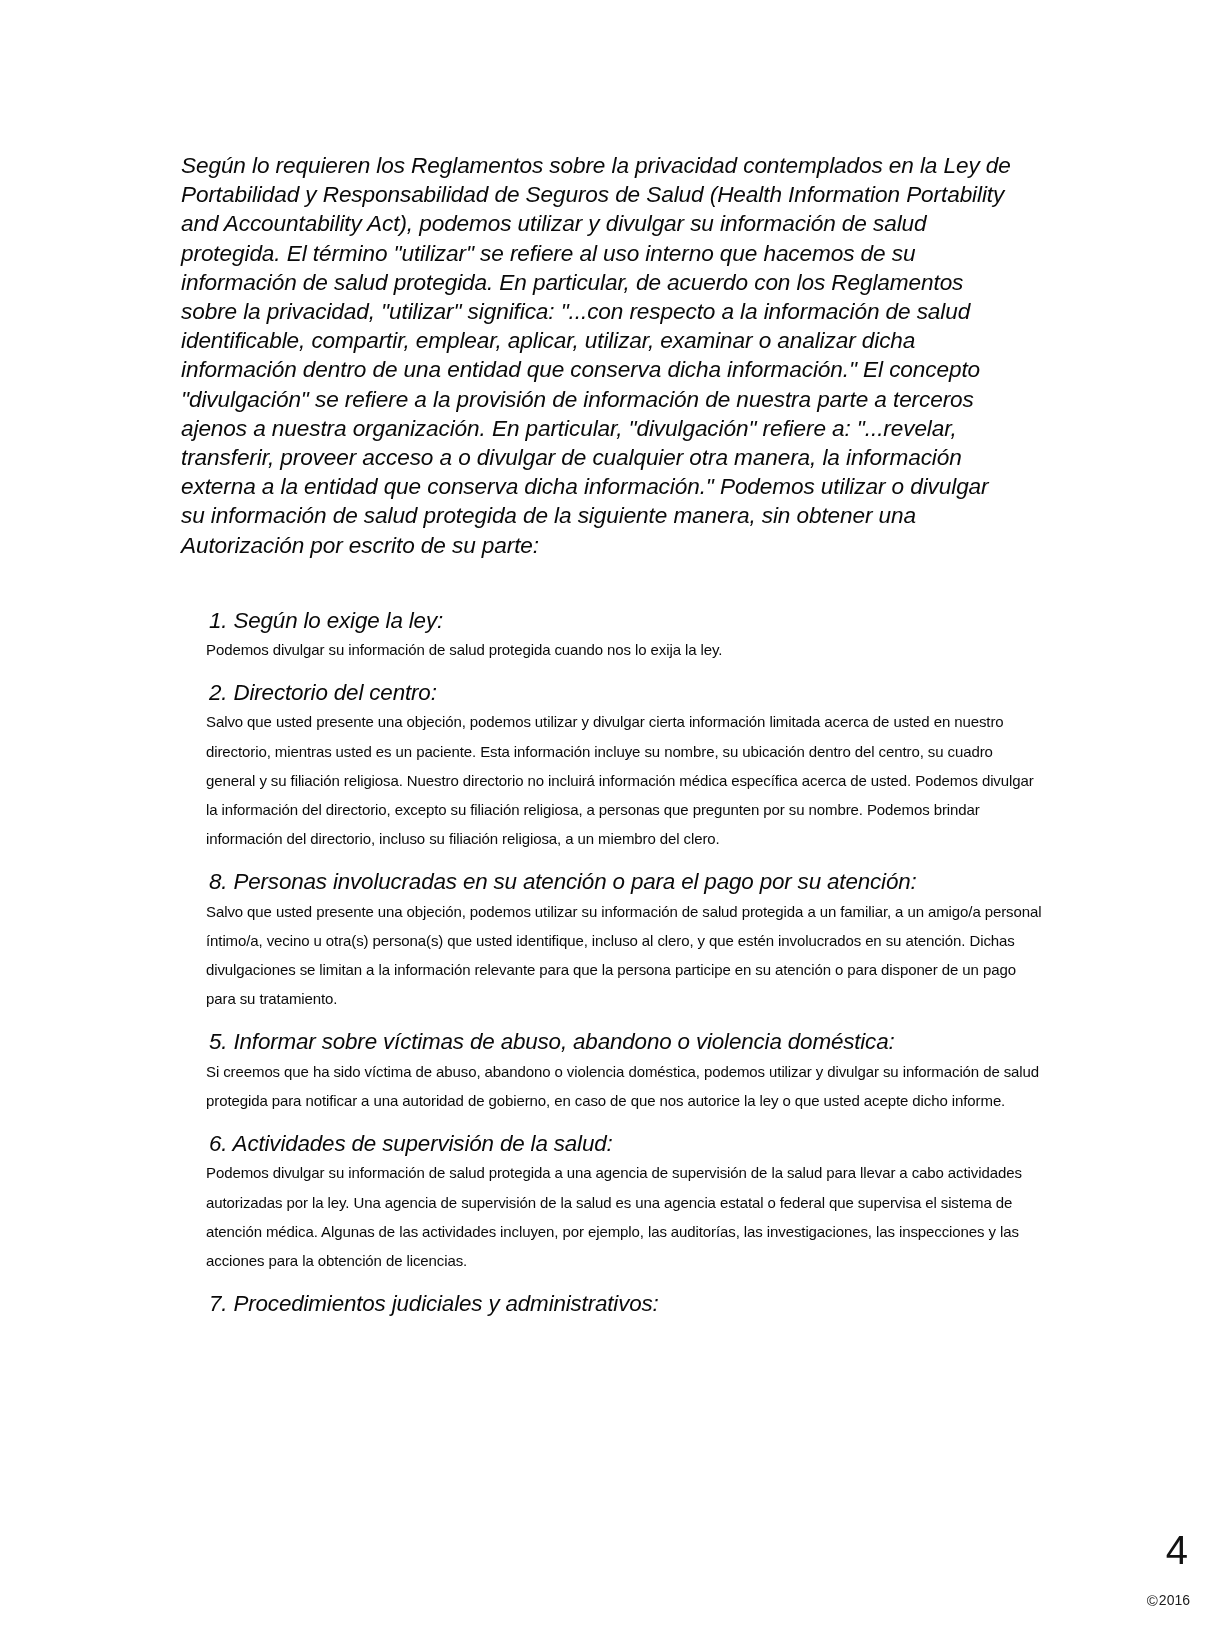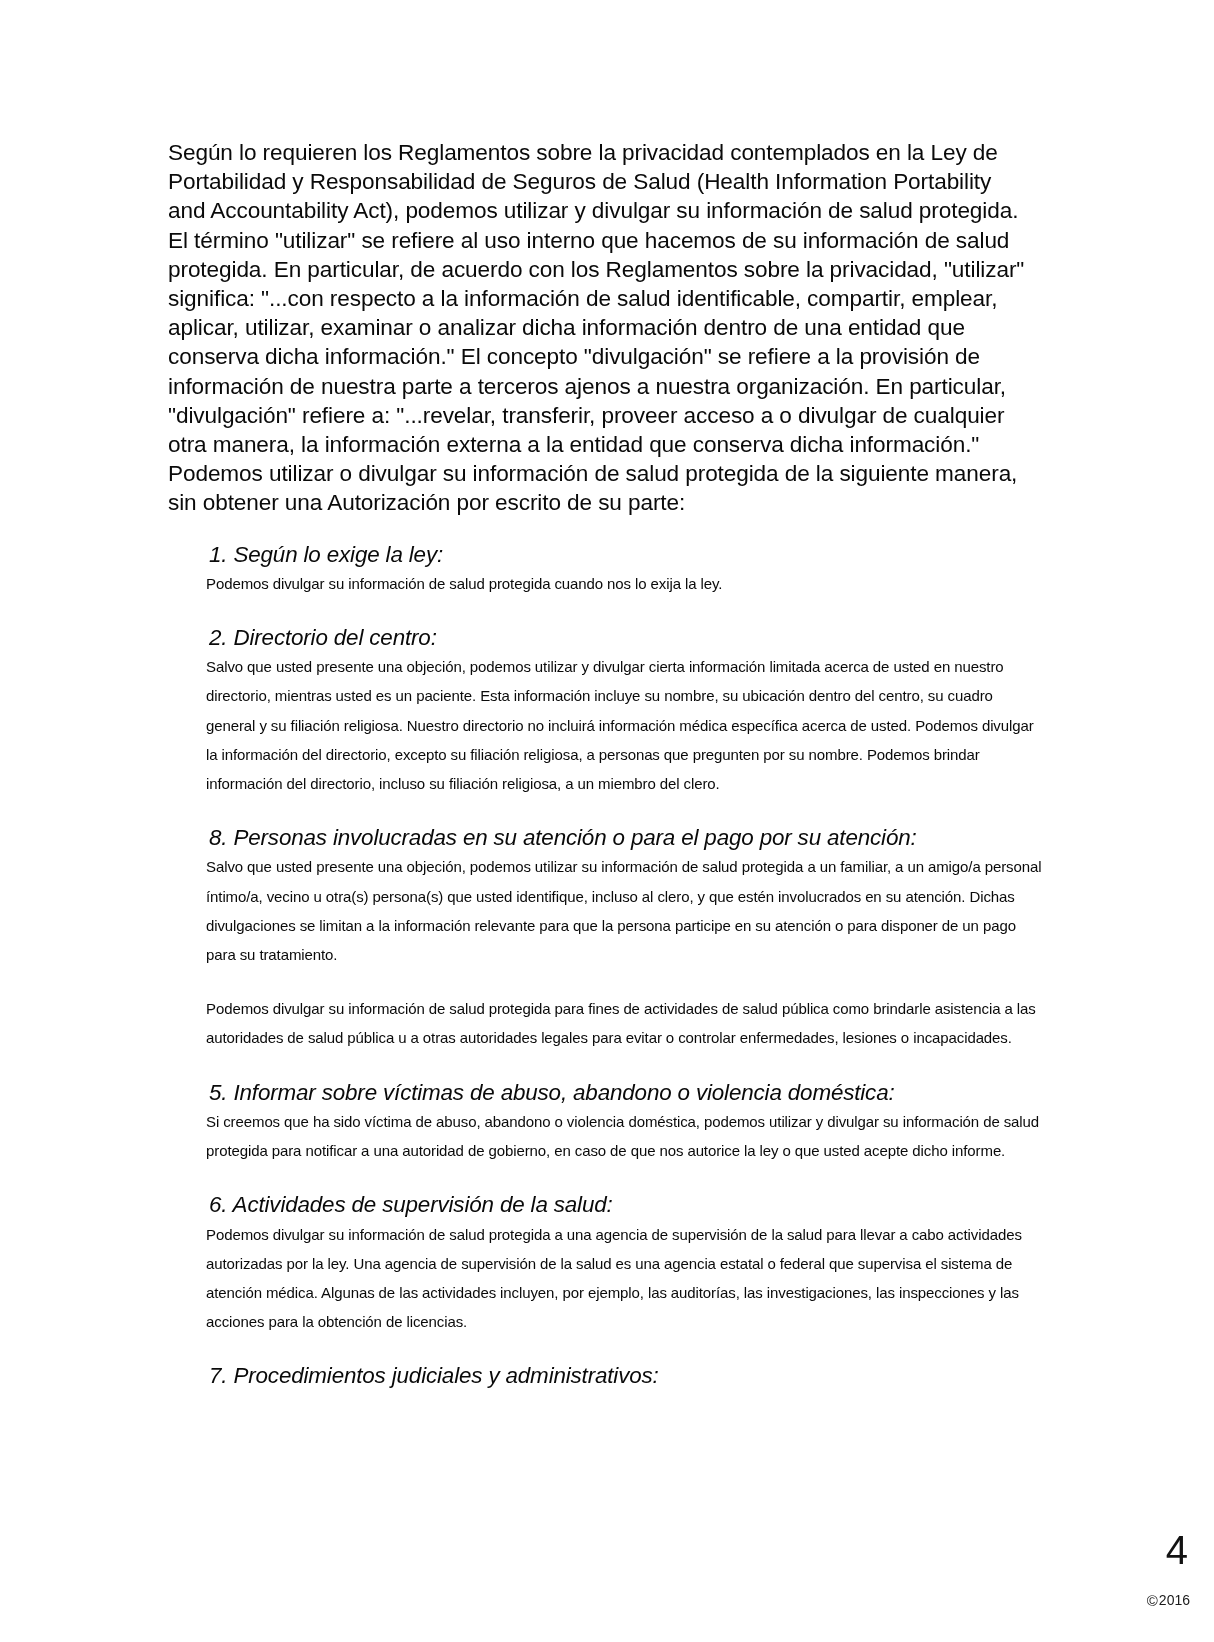--- a/index.html
+++ b/index.html
@@ -25,36 +25,37 @@
     position: absolute;
     left: 168px;
     top: 138px;
     width: 860px;
   }
   .intro {
     font-size: 22.6px;
     line-height: 29.2px;
     letter-spacing: -0.1px;
     text-align: left;
-    margin: 0;
+    margin: 13px;
     white-space: normal;
+    font-style: italic;
   }
   .sections {
     margin: 0;
     padding: 0;
     list-style: none;
   }
   .section {
-    margin-top: 25px;
+    margin-top: 14px;
     padding-left: 38px;
     width: 860px;
     box-sizing: content-box;
   }
   .section:first-child {
-    margin-top: 22px;
+    margin-top: 46px;
   }
   .section-heading {
     font-size: 22.4px;
     line-height: 29.2px;
     font-style: italic;
     letter-spacing: -0.15px;
     margin: 0;
     padding-left: 3px;
     white-space: nowrap;
   }
@@ -112,21 +113,20 @@
         <p class="section-heading">2. Directorio del centro:</p>
         <p class="section-body">Salvo que usted presente una objeción, podemos utilizar y divulgar cierta información limitada acerca de usted en nuestro directorio, mientras usted es un paciente. Esta información incluye su nombre, su ubicación dentro del centro, su cuadro general y su filiación religiosa. Nuestro directorio no incluirá información médica específica acerca de usted. Podemos divulgar la información del directorio, excepto su filiación religiosa, a personas que pregunten por su nombre. Podemos brindar información del directorio, incluso su filiación religiosa, a un miembro del clero.</p>
       </div>
 
       <div class="section">
         <p class="section-heading">8. Personas involucradas en su atención o para el pago por su atención:</p>
         <p class="section-body">Salvo que usted presente una objeción, podemos utilizar su información de salud protegida a un familiar, a un amigo/a personal íntimo/a, vecino u otra(s) persona(s) que usted identifique, incluso al clero, y que estén involucrados en su atención. Dichas divulgaciones se limitan a la información relevante para que la persona participe en su atención o para disponer de un pago para su tratamiento.</p>
       </div>
 
       <div class="section">
-        <p class="section-body">Podemos divulgar su información de salud protegida para fines de actividades de salud pública como brindarle asistencia a las autoridades de salud pública u a otras autoridades legales para evitar o controlar enfermedades, lesiones o incapacidades.</p>
       </div>
 
       <div class="section">
         <p class="section-heading">5. Informar sobre víctimas de abuso, abandono o violencia doméstica:</p>
         <p class="section-body">Si creemos que ha sido víctima de abuso, abandono o violencia doméstica, podemos utilizar y divulgar su información de salud protegida para notificar a una autoridad de gobierno, en caso de que nos autorice la ley o que usted acepte dicho informe.</p>
       </div>
 
       <div class="section">
         <p class="section-heading">6. Actividades de supervisión de la salud:</p>
         <p class="section-body">Podemos divulgar su información de salud protegida a una agencia de supervisión de la salud para llevar a cabo actividades autorizadas por la ley. Una agencia de supervisión de la salud es una agencia estatal o federal que supervisa el sistema de atención médica. Algunas de las actividades incluyen, por ejemplo, las auditorías, las investigaciones, las inspecciones y las acciones para la obtención de licencias.</p>

